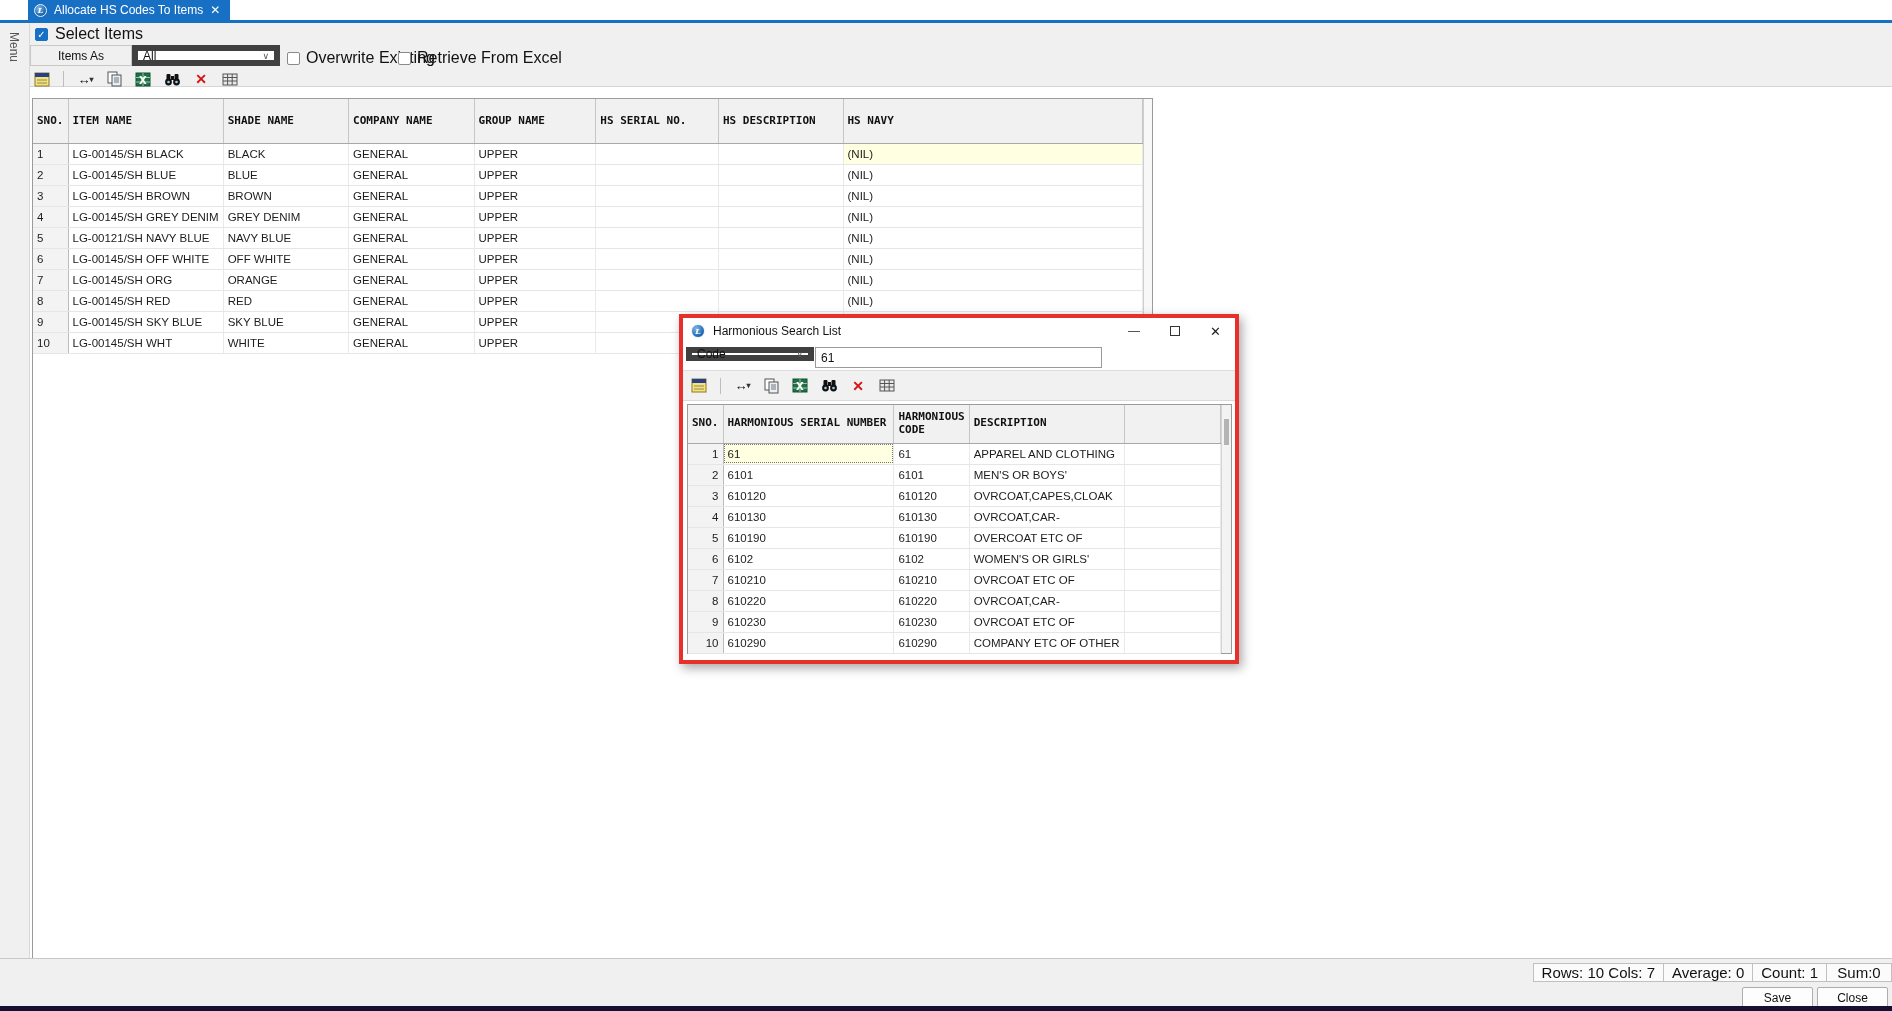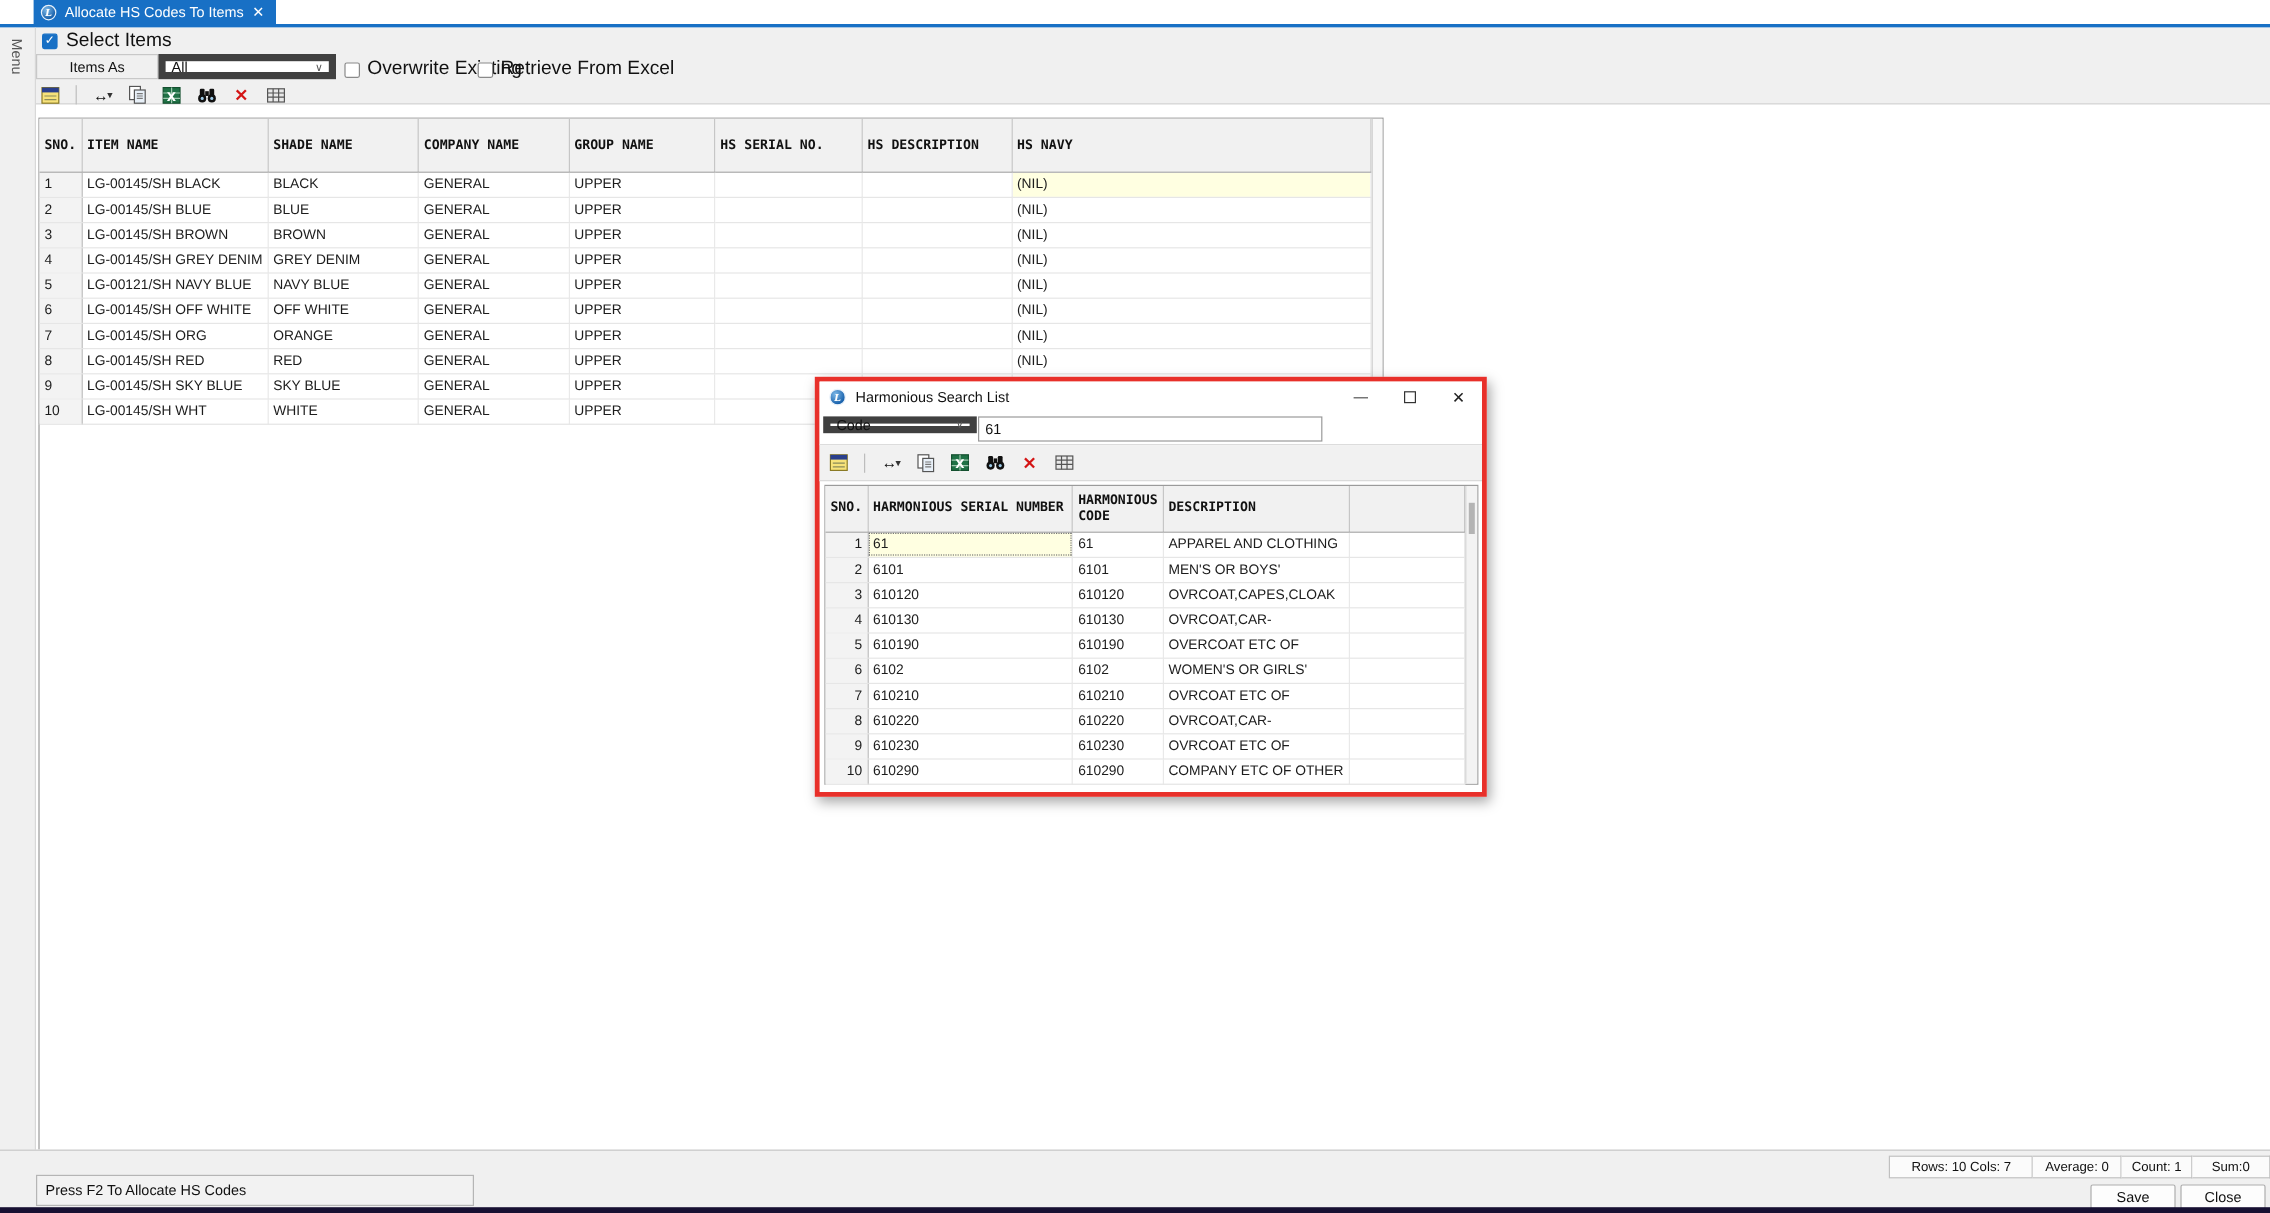--- a/index.html
+++ b/index.html
@@ -94,21 +94,21 @@
                 border:1px solid #9b9b9b; background:#fff; display:flex; }
   .grid-popup th { height:38px; white-space:normal; line-height:1.15; }
   .p-vscroll { width:10px; background:#f3f3f3; border-left:1px solid #d5d5d5; position:relative; }
   .p-vthumb { position:absolute; left:2px; top:14px; width:5px; height:26px; background:#b4b4b4; }
 
   
   .bottombar { left:0; top:958px; width:1892px; height:48px; background:#f0f0f0;
                border-top:1px solid #c9c9c9; }
   .stats { position:absolute; right:0; top:4px; display:flex; }
   .stat { height:19px; border:1px solid #c0c0c0; border-left:none; background:#fbfbfb;
-          font-size:11px; color:#111; display:flex; align-items:center;
+          font-size:15px; color:#111; display:flex; align-items:center;
           justify-content:center; padding:0 8px; }
   .stat:first-child { border-left:1px solid #c0c0c0; }
   .f2box { position:absolute; left:30px; top:20px; width:365px; height:26px;
            border:1px solid #b5b5b5; background:#f2f2f2; display:flex; align-items:center;
            padding-left:7px; font-size:12px; color:#111; }
   .btn { position:absolute; height:21px; background:#fdfdfd; border:1px solid #adadad;
          border-radius:2px; font-size:12px; color:#111; display:flex; align-items:center;
          justify-content:center; }
   .btn-save { left:1742px; top:28px; width:71px; }
   .btn-close { left:1817px; top:28px; width:71px; }
@@ -502,19 +502,16 @@
   </div>
 </div>
 
 <div class="abs bottombar">
   <div class="stats">
     <span class="stat" style="min-width:120px">Rows: 10  Cols: 7</span>
     <span class="stat" style="min-width:74px">Average: 0</span>
     <span class="stat" style="min-width:55px">Count: 1</span>
     <span class="stat" style="min-width:65px">Sum:0</span>
   </div>
-  <div class="f2box">
-    <span>Press F2 To Allocate HS Codes</span>
-  </div>
   <button class="btn btn-save">Save</button>
   <button class="btn btn-close">Close</button>
 </div>
 <div class="abs darkstrip"></div>
 
 </body></html>

